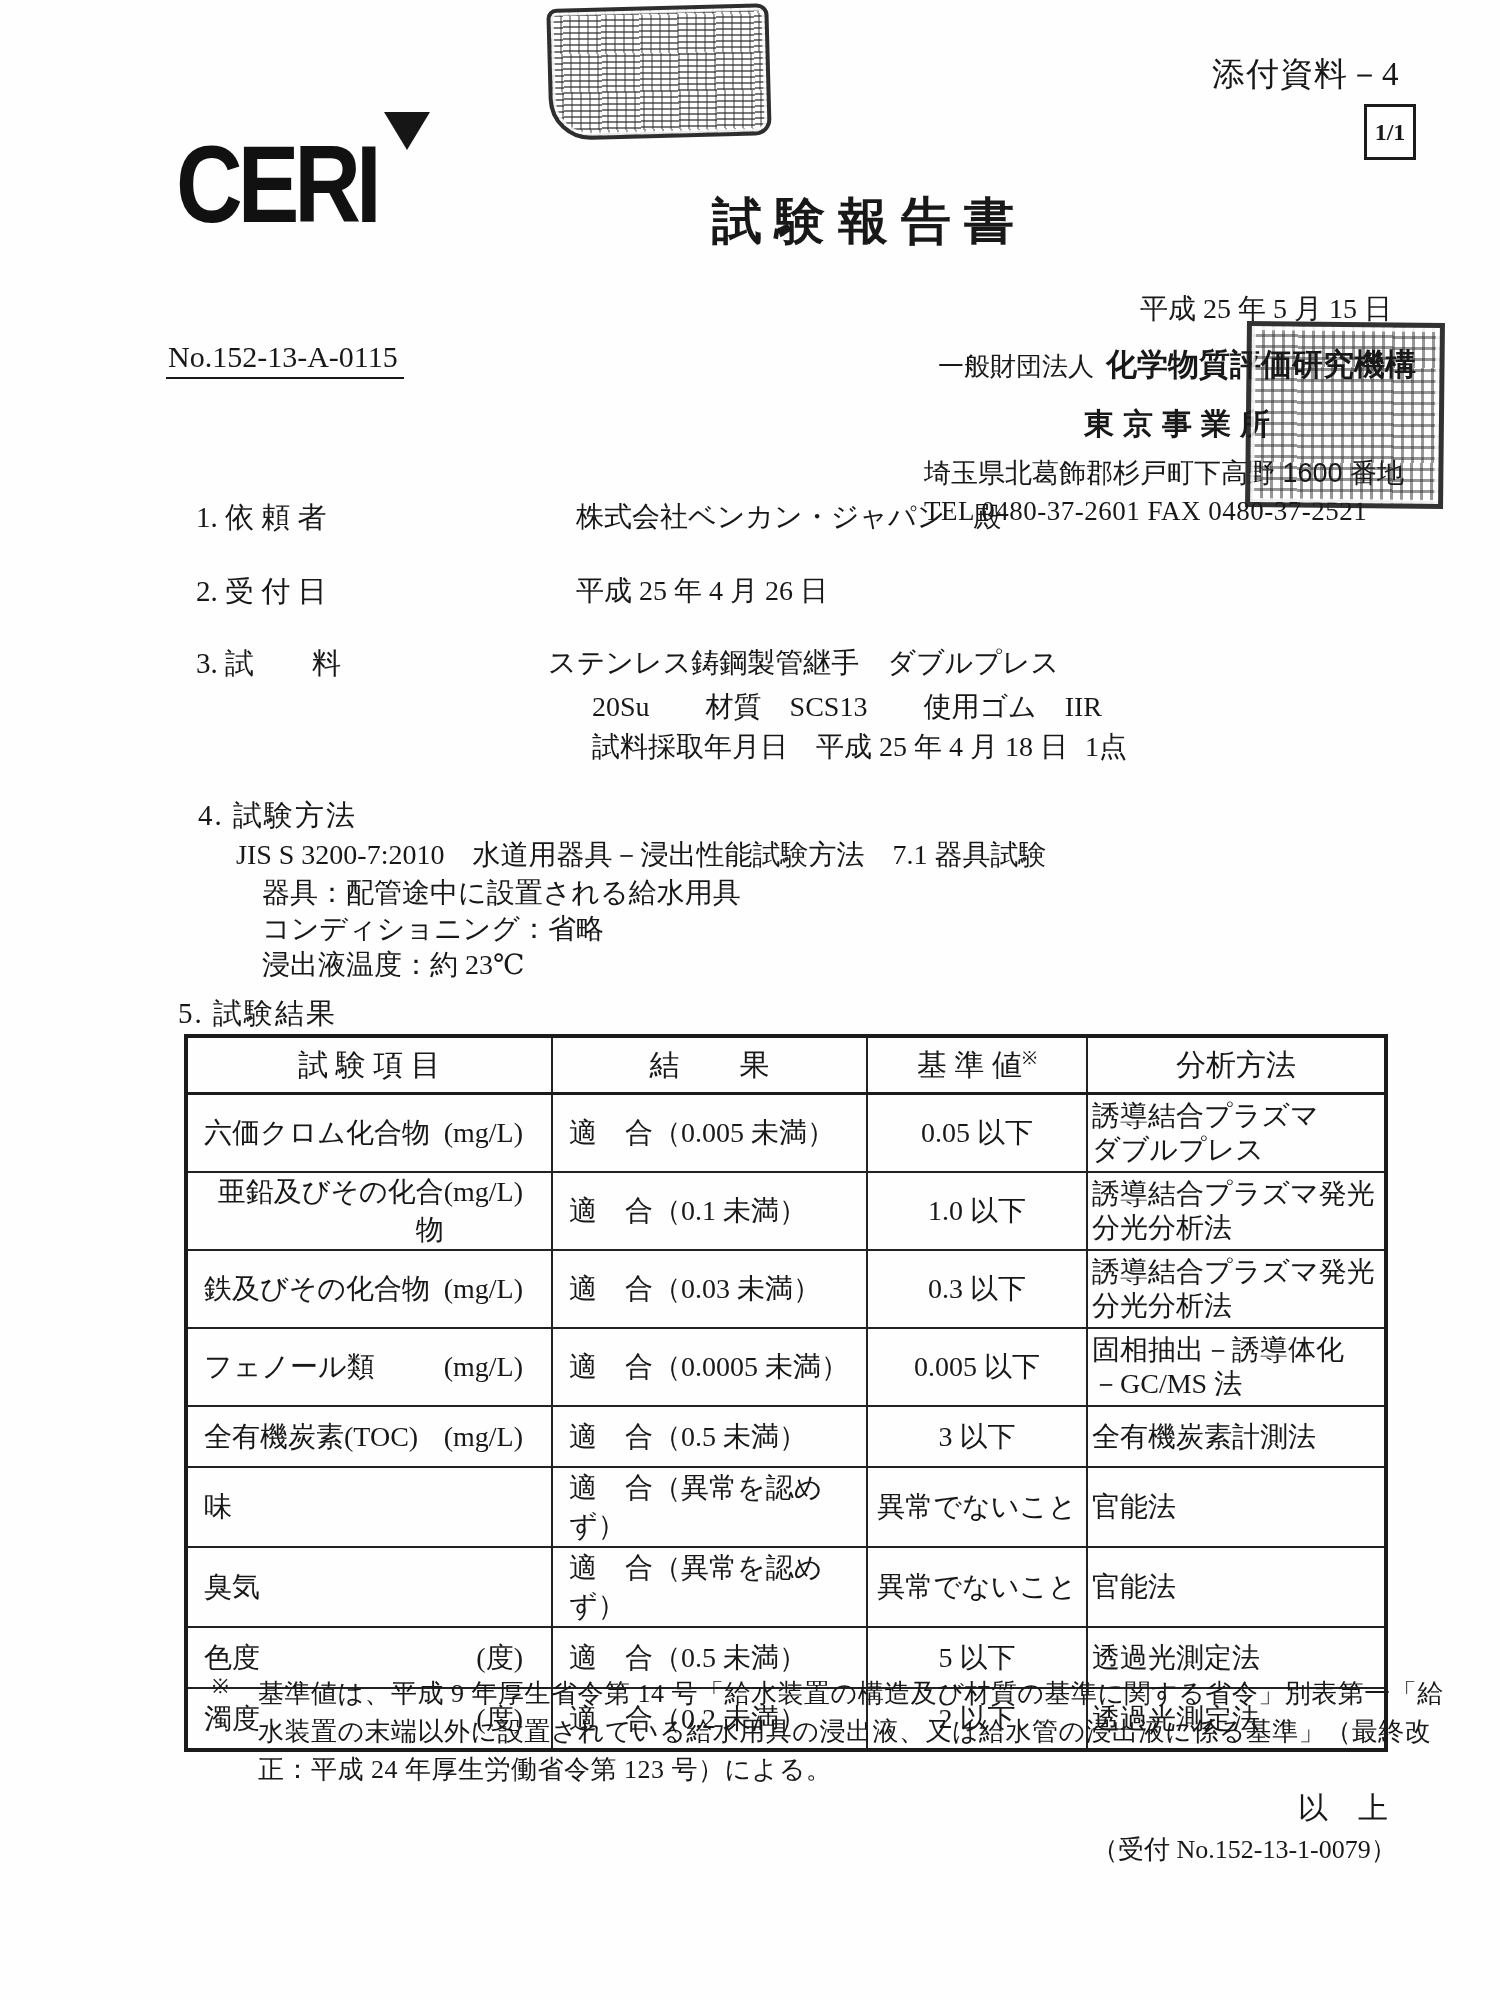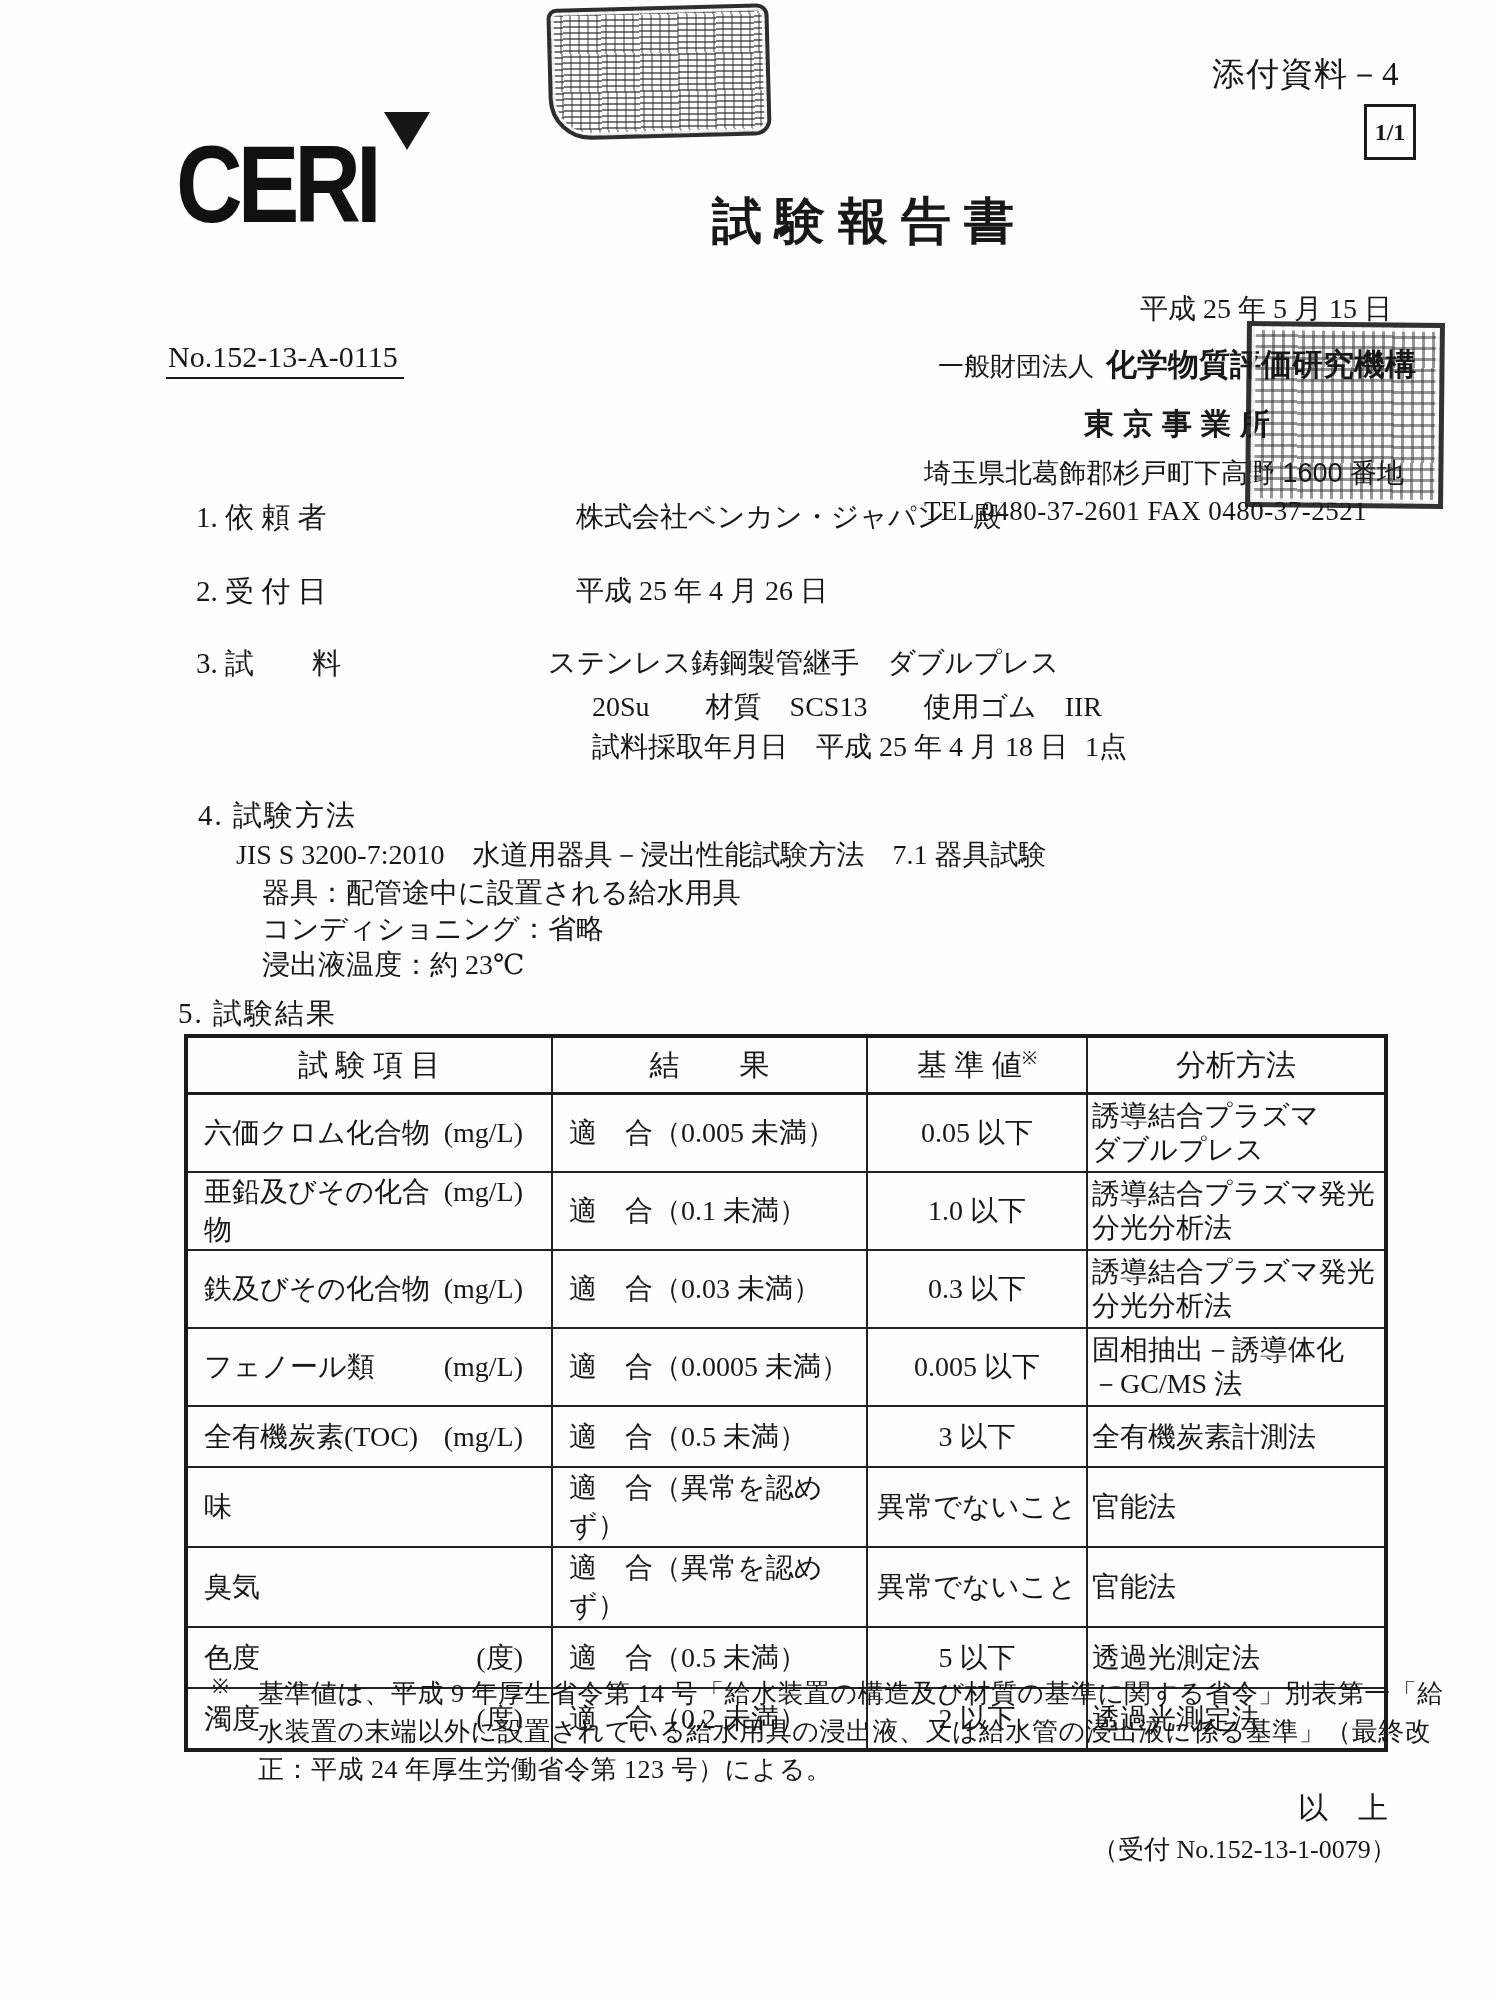--- a/index.html
+++ b/index.html
@@ -88,21 +88,21 @@
   table.results th, table.results td{
     border:2px solid #222;font-weight:normal;
   }
   table.results thead th{
     height:52px;font-size:30px;text-align:center;border-bottom:3px solid #1b1b1b;
   }
   table.results thead sup{font-size:18px;vertical-align:super;}
   table.results td{height:57px;font-size:28px;vertical-align:middle;}
   table.results tr.tall td{height:74px;}
   td.c-item{padding:0 28px 0 16px;}
-  td.c-item .cellflex{display:flex;justify-content:space-between;align-items:baseline;}
+  td.c-item .cellflex{display:flex;justify-content:space-between;align-items:baseline;text-align:right;}
   td.c-res{padding-left:16px;}
   td.c-std{text-align:center;}
   td.c-met{padding-left:4px;font-size:27px;line-height:34px;}
 
   
   .fn-mark{left:212px;top:1672px;font-size:20px;}
   .fn-line{left:258px;font-size:26px;letter-spacing:.5px;}
   .fn0{top:1676px;}
   .fn1{top:1714px;}
   .fn2{top:1752px;}

